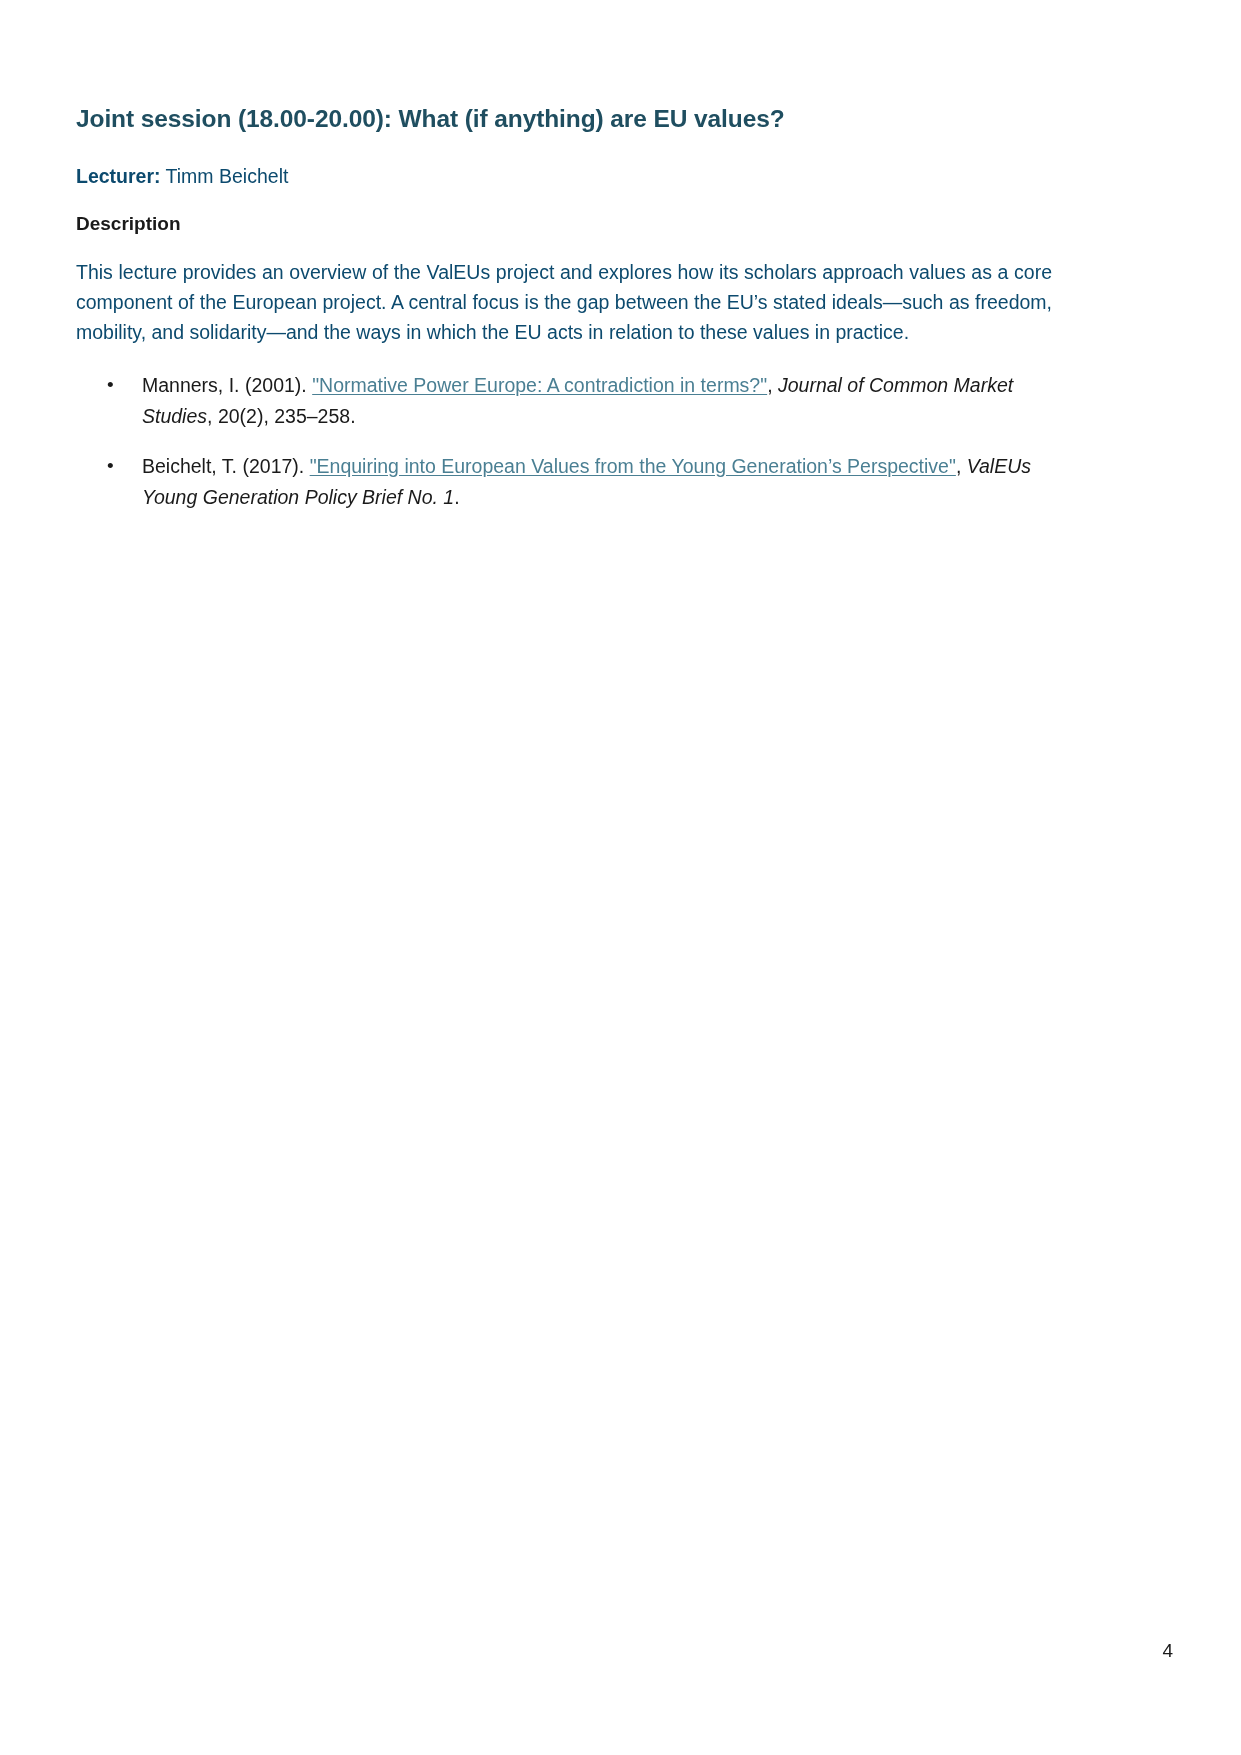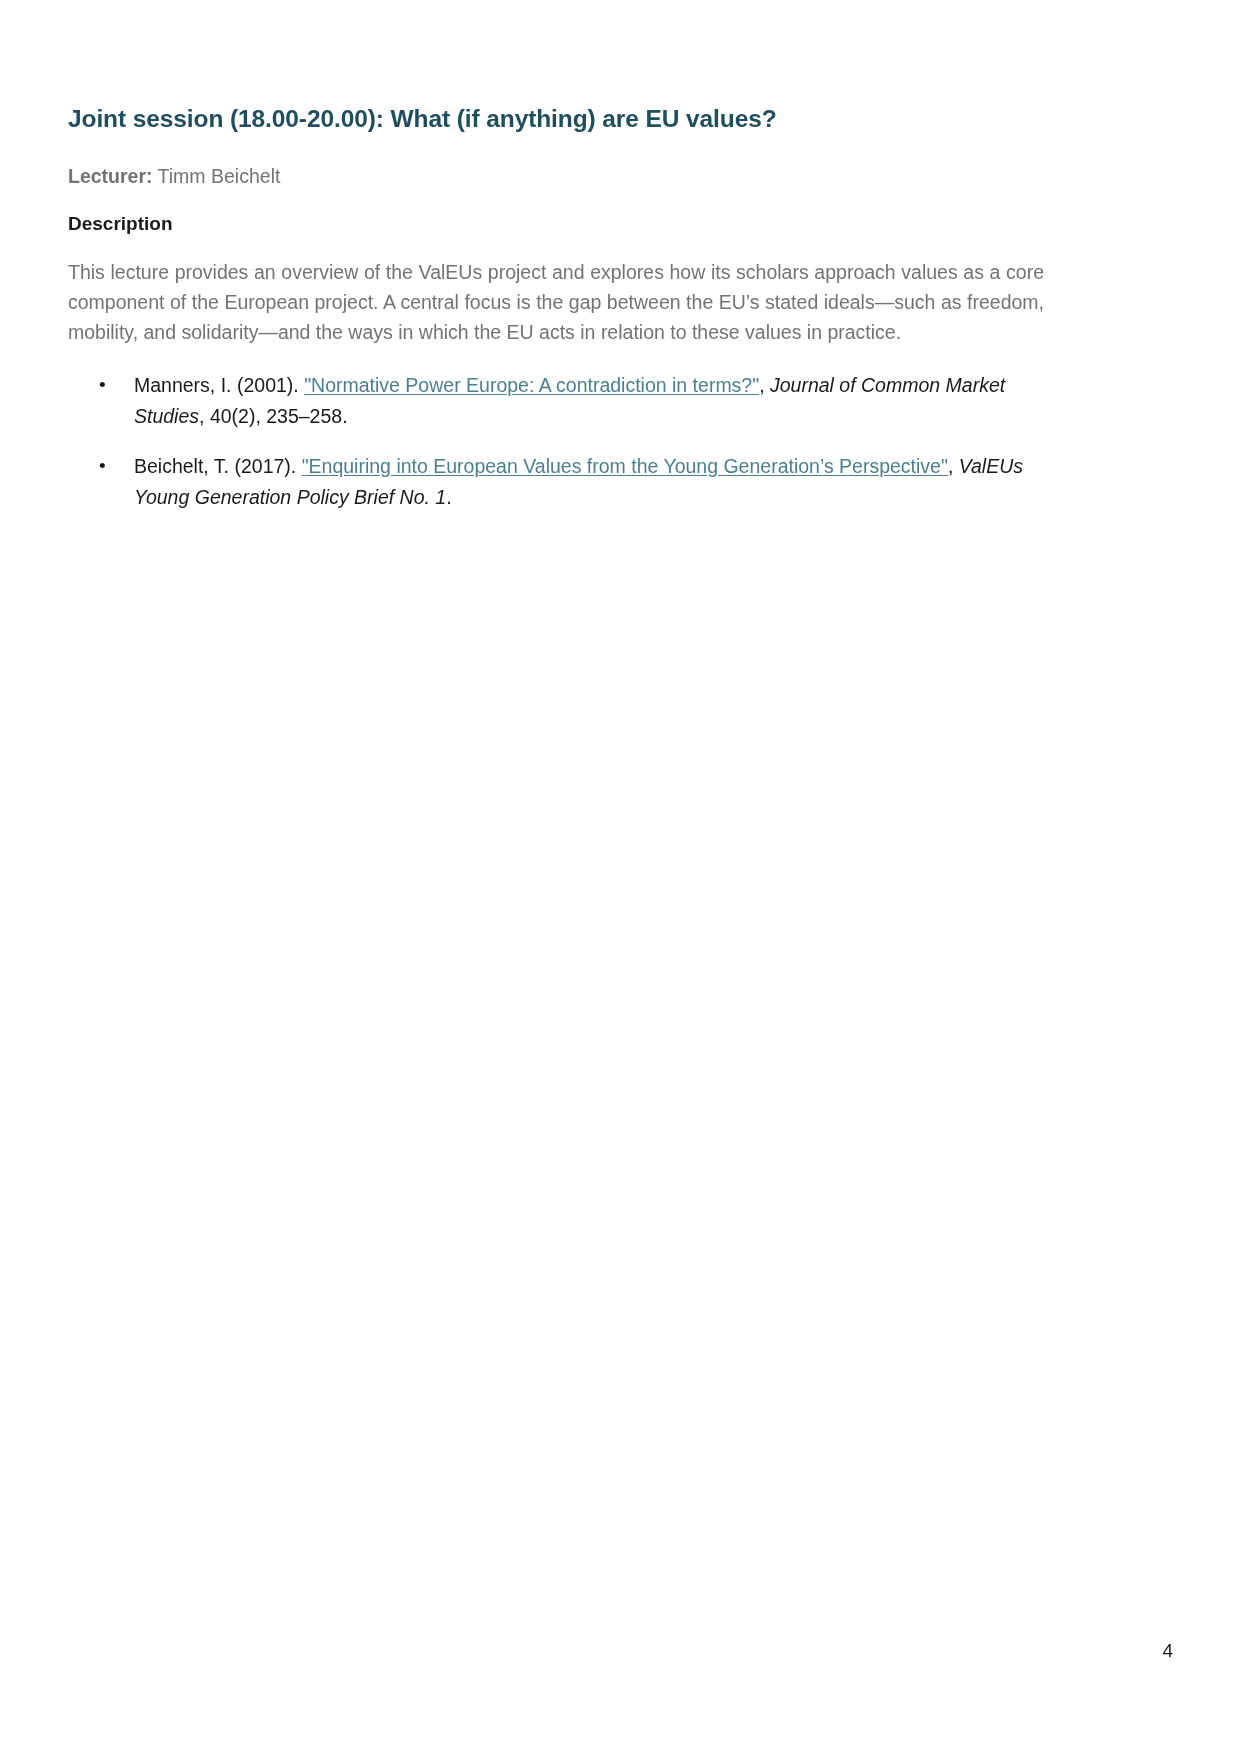--- a/index.html
+++ b/index.html
@@ -14,37 +14,37 @@
   .page {
     position: relative;
     width: 1241px;
     height: 1755px;
     background: #ffffff;
     box-sizing: border-box;
     overflow: hidden;
   }
   .content {
     position: absolute;
-    left: 68px;
+    left: 76px;
     top: 104px;
     width: 976px;
   }
   .doc-heading {
     font-size: 24.5px;
     font-weight: bold;
     color: #1f4e60;
     letter-spacing: -0.1px;
     line-height: 1.25;
     margin: 0 0 26px 0;
   }
   .para {
     font-size: 19.5px;
     line-height: 1.55;
     margin: 0 0 22px 0;
-    color: #737373;
+    color: #0c4a6e;
   }
   .para-bold-label {
     font-weight: bold;
   }
   .section-label {
     font-size: 19px;
     font-weight: bold;
     margin: 0 0 22px 0;
     color: #1a1a1a;
   }
@@ -106,21 +106,21 @@
     </p>
 
     <p class="section-label">Description</p>
 
     <p class="para description">This lecture provides an overview of the ValEUs project and explores how its scholars approach values as a core component of the European project. A central focus is the gap between the EU’s stated ideals—such as freedom, mobility, and solidarity—and the ways in which the EU acts in relation to these values in practice.</p>
 
 
     <ul class="readings-list">
 
       <li class="reading-item">
-        <span class="bullet-glyph">•</span><span>Manners, I. (2001). </span><a class="doc-link" href="#">"Normative Power Europe: A contradiction in terms?"</a><span>, </span><span class="italic">Journal of Common Market Studies</span><span>, 40(2), 235–258.</span>
+        <span class="bullet-glyph">•</span><span>Manners, I. (2001). </span><a class="doc-link" href="#">"Normative Power Europe: A contradiction in terms?"</a><span>, </span><span class="italic">Journal of Common Market Studies</span><span>, 20(2), 235–258.</span>
       </li>
 
       <li class="reading-item">
         <span class="bullet-glyph">•</span><span>Beichelt, T. (2017). </span><a class="doc-link" href="#">"Enquiring into European Values from the Young Generation’s Perspective"</a><span>, </span><span class="italic">ValEUs Young Generation Policy Brief No. 1</span><span>.</span>
       </li>
 
     </ul>
 
   </div>
 

